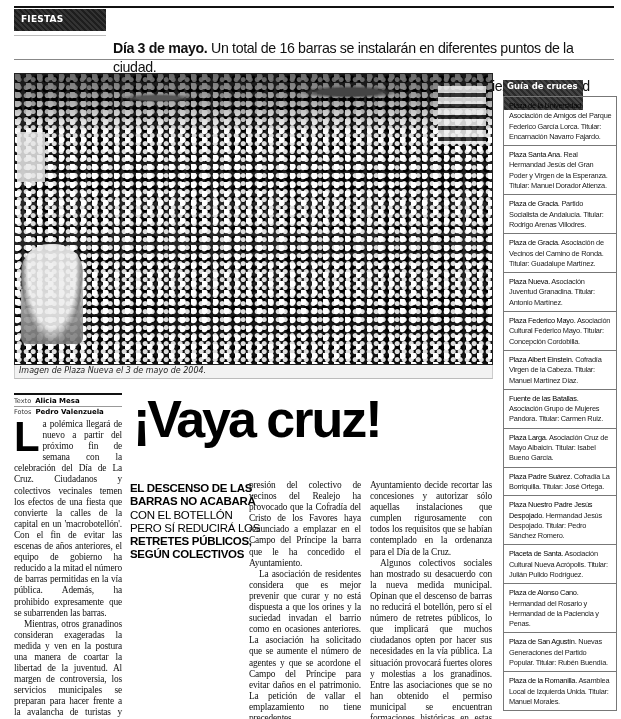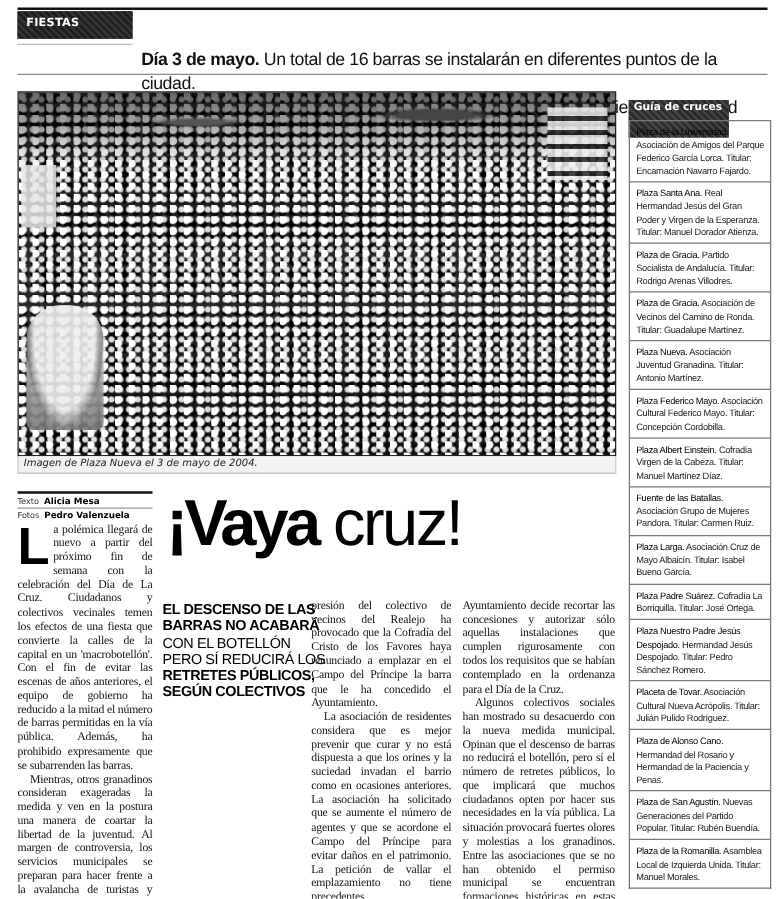--- a/index.html
+++ b/index.html
@@ -56,21 +56,21 @@
   
   .byline-rule { position: absolute; left: 14px; top: 393px; width: 108px; height: 2px; background: #111; }
   .byline { position: absolute; left: 14px; font-family: "DejaVu Sans", sans-serif; font-size: 6.5px; color: #333; }
   .byline b { font-weight: bold; color: #000; font-size: 7px; margin-left: 4px; }
   .byline-sep { position: absolute; left: 14px; width: 108px; height: 1px; background: #999; }
 
   
   .headline { position: absolute; left: 133px; top: 389px; font-family: "Liberation Sans", sans-serif;
     font-size: 52px; line-height: 60px; letter-spacing: -2px; color: #000; white-space: nowrap; }
   .headline .bold { font-weight: bold; letter-spacing: -3px; }
-  .headline .light { font-weight: normal; }
+  .headline .light { font-weight: bold; }
 
   
   .col { position: absolute; font-family: "Liberation Serif", serif; font-size: 9.4px; line-height: 11.1px;
     color: #111; text-align: justify; letter-spacing: -0.15px; hyphens: manual; }
   .col p { text-indent: 10px; }
   .col p.first { text-indent: 0; }
   .dropcap { float: left; font-family: "Liberation Sans", sans-serif; font-weight: bold; font-size: 42px;
     line-height: 34px; margin: 1px 3px 0 0; color: #000; }
 
   
@@ -111,21 +111,21 @@
   <div class="guide-item"><b>Plaza Santa Ana.</b><span> Real Hermandad Jesús del Gran Poder y Virgen de la Esperanza. Titular: Manuel Dorador Atienza.</span></div>
   <div class="guide-item"><b>Plaza de Gracia.</b><span> Partido Socialista de Andalucía. Titular: Rodrigo Arenas Villodres.</span></div>
   <div class="guide-item"><b>Plaza de Gracia.</b><span> Asociación de Vecinos del Camino de Ronda. Titular: Guadalupe Martínez.</span></div>
   <div class="guide-item"><b>Plaza Nueva.</b><span> Asociación Juventud Granadina. Titular: Antonio Martínez.</span></div>
   <div class="guide-item"><b>Plaza Federico Mayo.</b><span> Asociación Cultural Federico Mayo. Titular: Concepción Cordobilla.</span></div>
   <div class="guide-item"><b>Plaza Albert Einstein.</b><span> Cofradía Virgen de la Cabeza. Titular: Manuel Martínez Díaz.</span></div>
   <div class="guide-item"><b>Fuente de las Batallas.</b><span> Asociación Grupo de Mujeres Pandora. Titular: Carmen Ruiz.</span></div>
   <div class="guide-item"><b>Plaza Larga.</b><span> Asociación Cruz de Mayo Albaicín. Titular: Isabel Bueno García.</span></div>
   <div class="guide-item"><b>Plaza Padre Suárez.</b><span> Cofradía La Borriquilla. Titular: José Ortega.</span></div>
   <div class="guide-item"><b>Plaza Nuestro Padre Jesús Despojado.</b><span> Hermandad Jesús Despojado. Titular: Pedro Sánchez Romero.</span></div>
-  <div class="guide-item"><b>Placeta de Tovar.</b><span> Asociación Cultural Nueva Acrópolis. Titular: Julián Pulido Rodríguez.</span></div>
+  <div class="guide-item"><b>Placeta de Santa.</b><span> Asociación Cultural Nueva Acrópolis. Titular: Julián Pulido Rodríguez.</span></div>
   <div class="guide-item"><b>Plaza de Alonso Cano.</b><span> Hermandad del Rosario y Hermandad de la Paciencia y Penas.</span></div>
   <div class="guide-item"><b>Plaza de San Agustín.</b><span> Nuevas Generaciones del Partido Popular. Titular: Rubén Buendía.</span></div>
   <div class="guide-item"><b>Plaza de la Romanilla.</b><span> Asamblea Local de Izquierda Unida. Titular: Manuel Morales.</span></div>
 </div>
 
 <div class="byline-rule"></div>
 <div class="byline" style="top:397px;">
   <span>Texto</span><b>Alicia Mesa</b>
 </div>
 <div class="byline-sep" style="top:406px;"></div>

